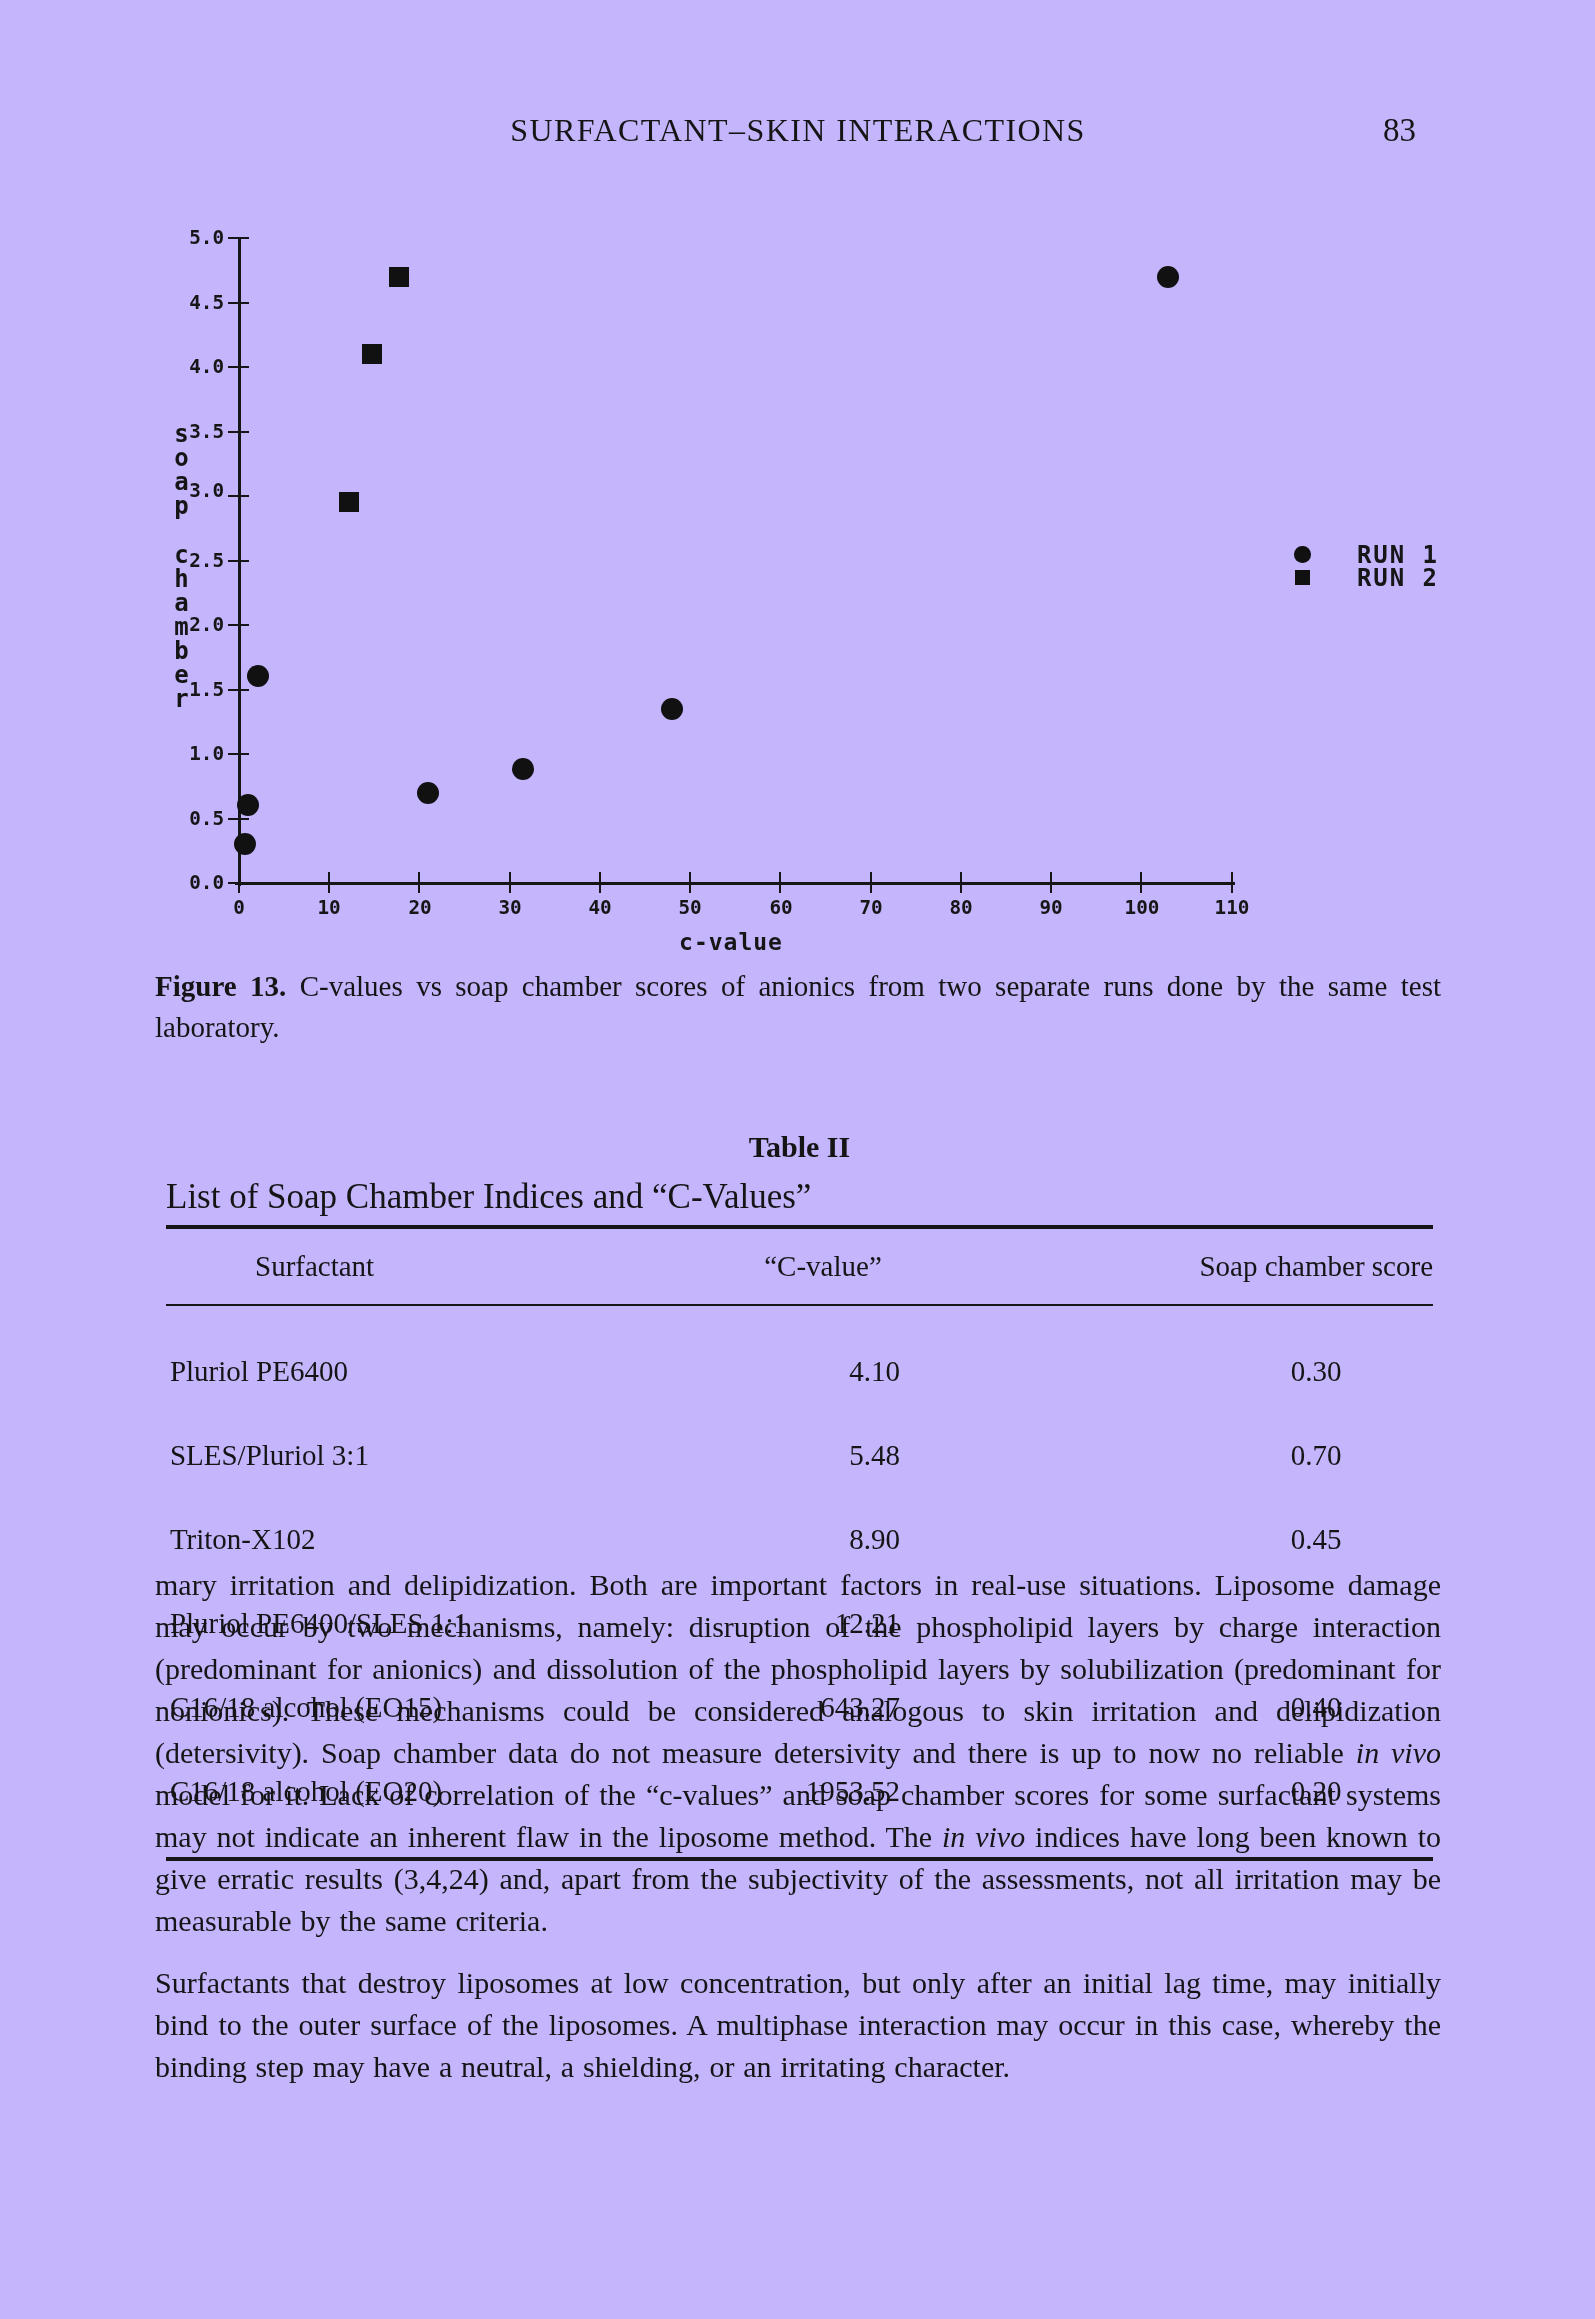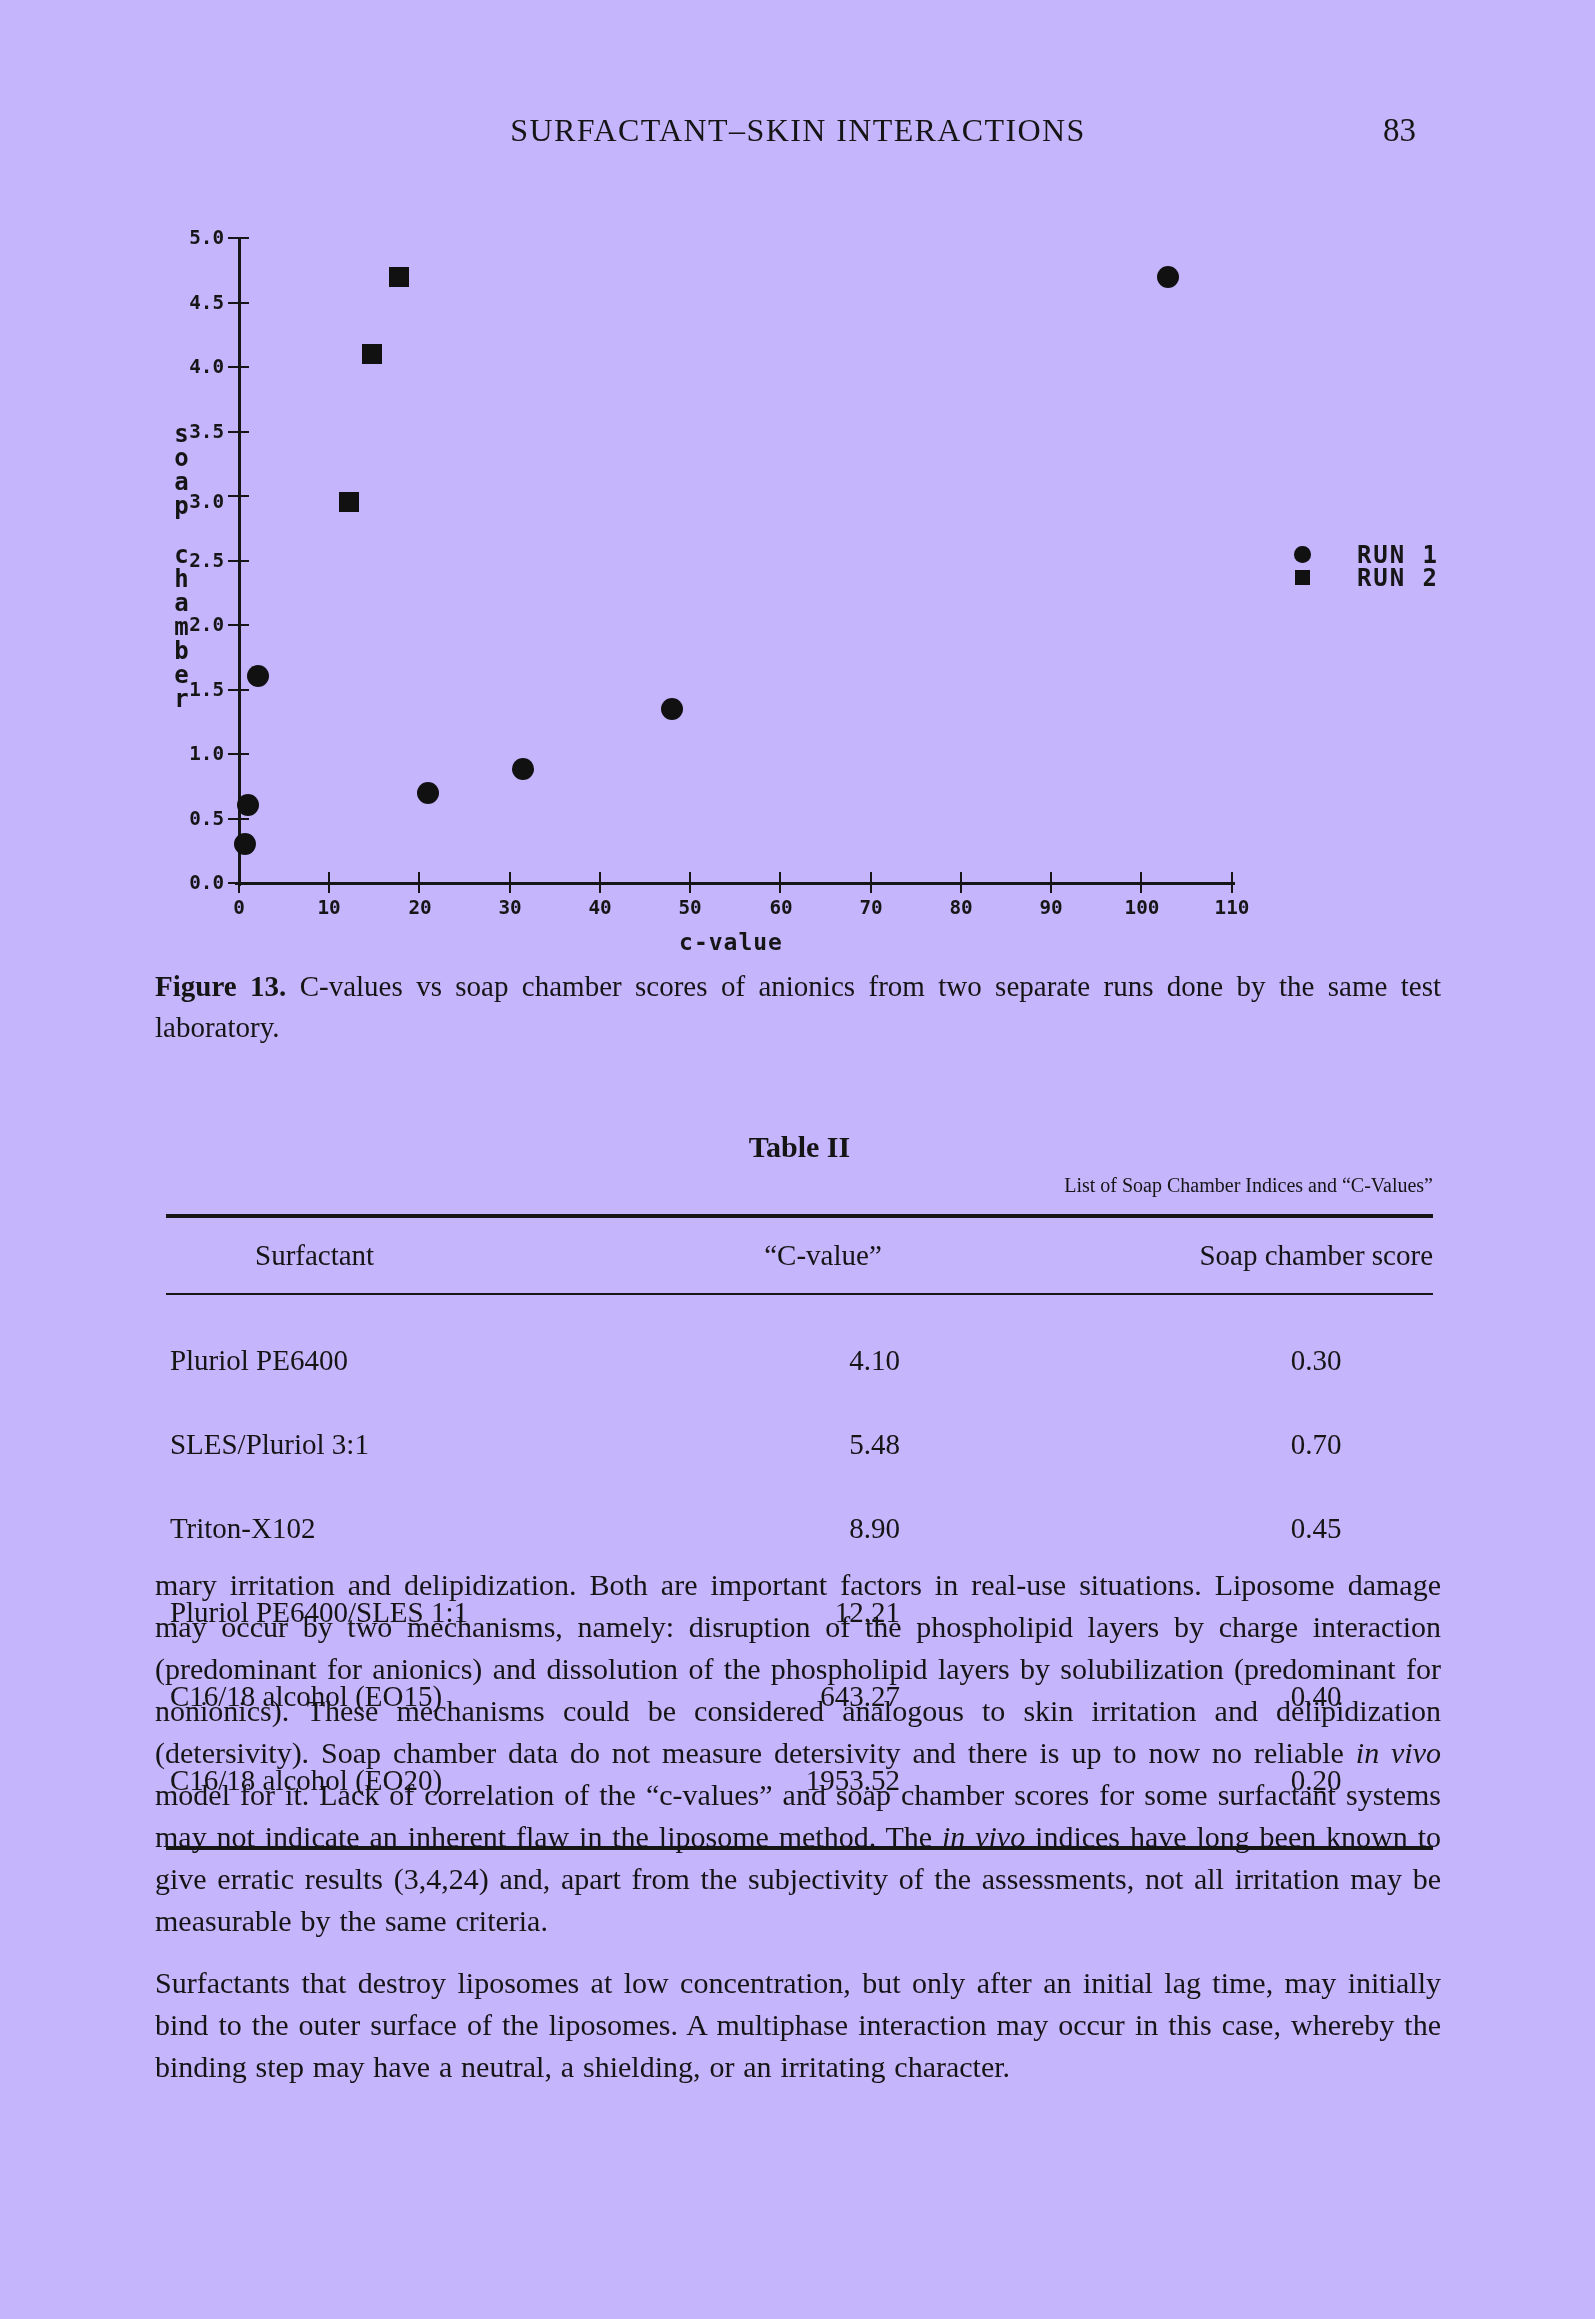--- a/index.html
+++ b/index.html
@@ -46,21 +46,21 @@
   
   .caption{
     position:absolute; left:155px; top:966px; width:1286px;
     font-size:29px; line-height:41px; text-align:justify; word-spacing:1.9px;
   }
   .caption b{ font-weight:700; }
 
   
   .table-block{ position:absolute; left:166px; top:1128px; width:1267px; font-size:29px; }
   .t-title{ text-align:center; font-weight:700; font-size:30px; line-height:37px; }
-  .t-subtitle{ text-align:right; font-size:20px; line-height:37px; margin-top:2px; }
+  .t-subtitle{ text-align:left; font-size:35px; line-height:37px; margin-top:13px; }
   .t-rule-thick{ height:3.9px; background:#161616; margin-top:9.7px; }
   .t-rule-thin{ height:2.9px; background:#161616; }
   .t-header{ display:grid; grid-template-columns:541px 193px 1fr; height:75px; align-items:center; }
   .th-surfactant{ padding-left:89px; }
   .th-cvalue{ text-align:center; padding-left:39px; }
   .th-score{ text-align:right; }
   .t-rows{ padding-top:23px; padding-bottom:13.5px; }
   .t-row{ display:grid; grid-template-columns:541px 193px 1fr; height:84px; align-items:center; }
   .td-name{ padding-left:3.9px; }
   .td-value{ text-align:right; }
@@ -130,21 +130,21 @@
       <div class="y-tick-label mono" style="left: -73px; top: 569px;">0.5</div>
       <div class="tick" style="left: -10.6px; top: 515px; width: 21px; height: 1.9px;"></div>
       <div class="y-tick-label mono" style="left: -73px; top: 504px;">1.0</div>
       <div class="tick" style="left: -10.6px; top: 451px; width: 21px; height: 1.9px;"></div>
       <div class="y-tick-label mono" style="left: -73px; top: 440px;">1.5</div>
       <div class="tick" style="left: -10.6px; top: 386px; width: 21px; height: 1.9px;"></div>
       <div class="y-tick-label mono" style="left: -73px; top: 375px;">2.0</div>
       <div class="tick" style="left: -10.6px; top: 322px; width: 21px; height: 1.9px;"></div>
       <div class="y-tick-label mono" style="left: -73px; top: 311px;">2.5</div>
       <div class="tick" style="left: -10.6px; top: 257px; width: 21px; height: 1.9px;"></div>
-      <div class="y-tick-label mono" style="left: -73px; top: 252px;">3.0</div>
+      <div class="y-tick-label mono" style="left: -73px; top: 241px;">3.0</div>
       <div class="tick" style="left: -10.6px; top: 193px; width: 21px; height: 1.9px;"></div>
       <div class="y-tick-label mono" style="left: -73px; top: 182px;">3.5</div>
       <div class="tick" style="left: -10.6px; top: 128px; width: 21px; height: 1.9px;"></div>
       <div class="y-tick-label mono" style="left: -73px; top: 117px;">4.0</div>
       <div class="tick" style="left: -10.6px; top: 64px; width: 21px; height: 1.9px;"></div>
       <div class="y-tick-label mono" style="left: -73px; top: 53px;">4.5</div>
       <div class="tick" style="left: -10.6px; top: -1px; width: 21px; height: 1.9px;"></div>
       <div class="y-tick-label mono" style="left: -73px; top: -11.6px;">5.0</div>
       <div class="pt-circle" title="RUN 1 (0.7, 0.3)" style="left: -4.8px; top: 595px;"></div>
       <div class="pt-circle" title="RUN 1 (1, 0.6)" style="left: -2.1px; top: 556px;"></div>

